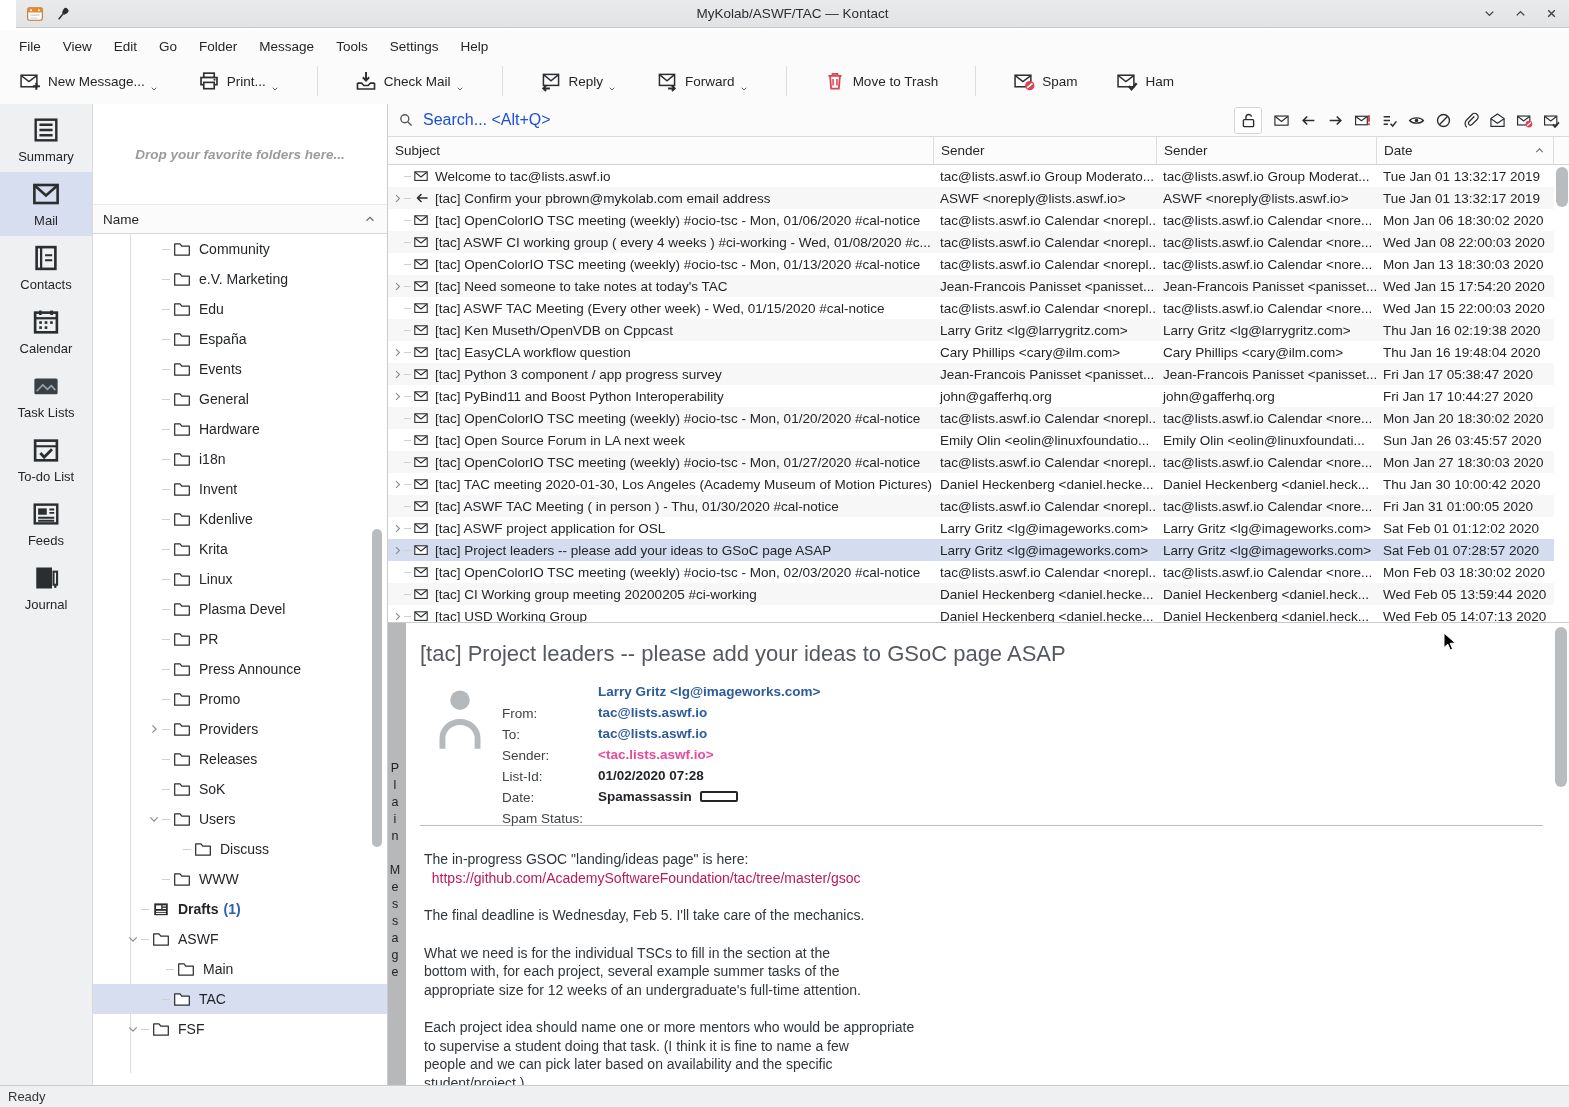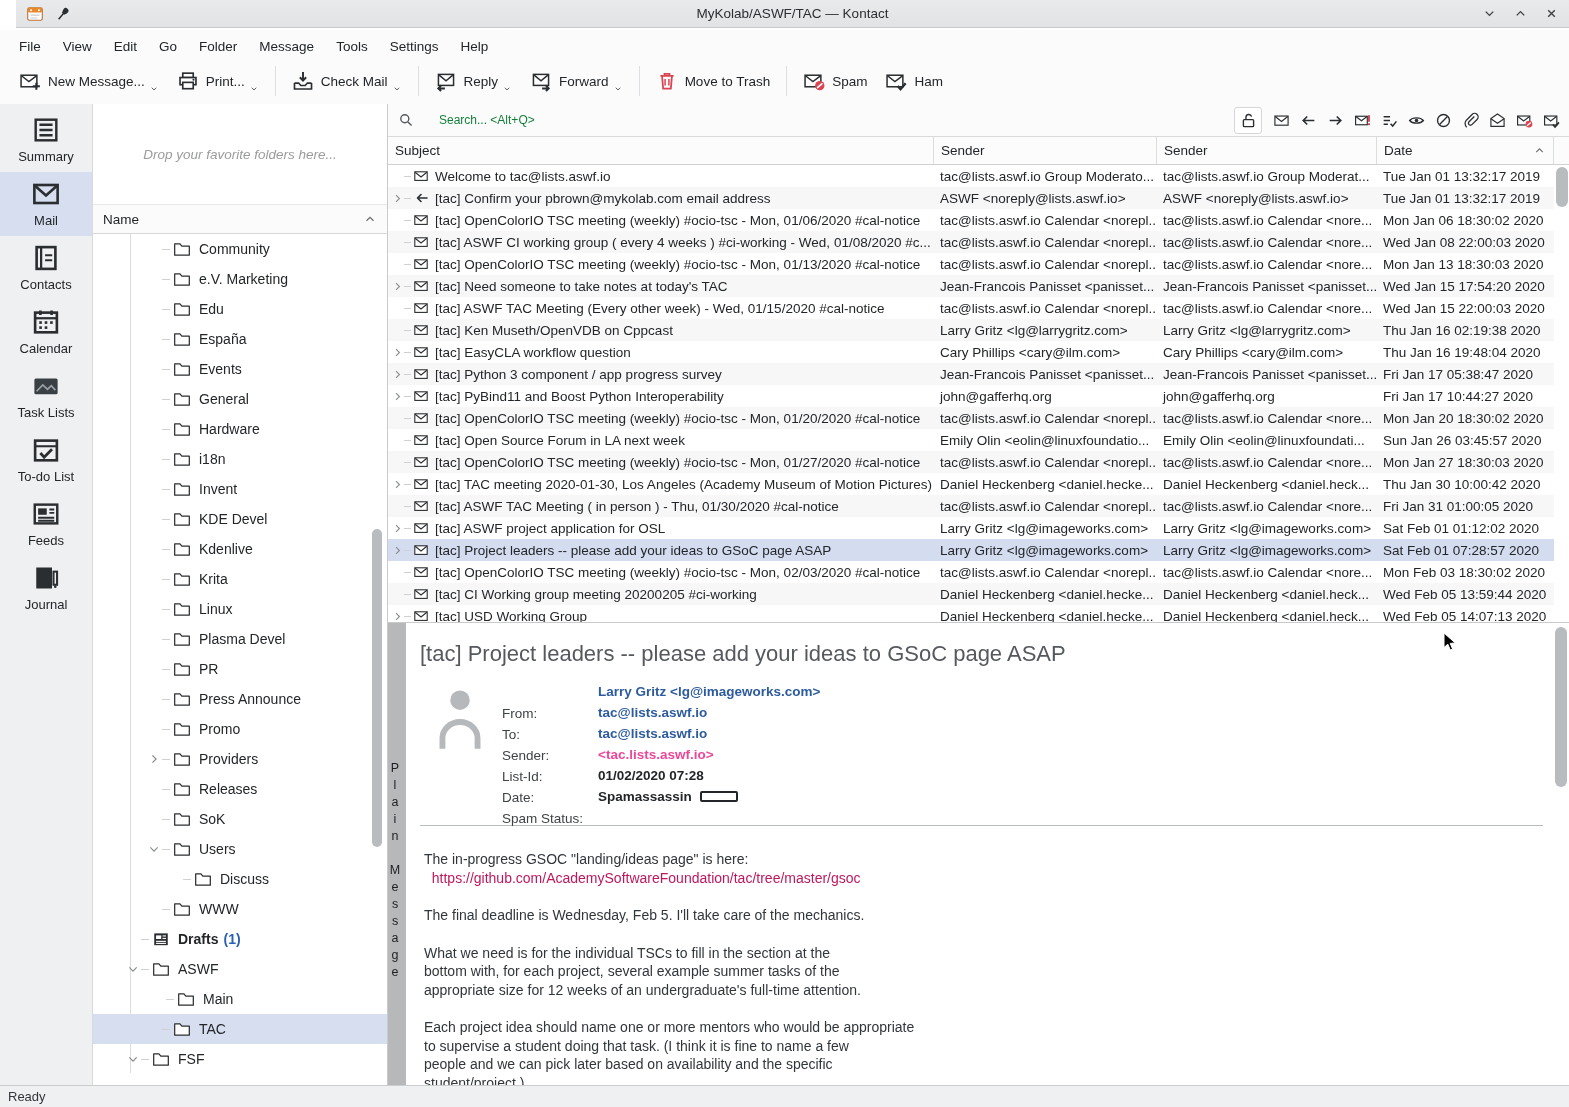--- a/index.html
+++ b/index.html
@@ -13,58 +13,58 @@
   .titlebar .icon { width:18px; height:18px; margin-right:10px; }
   .win-title { position:absolute; left:0; right:0; text-align:center; font-size:13.5px; color:#2b2e31; pointer-events:none; }
   .win-controls { margin-left:auto; display:flex; gap:16px; z-index:2; }
   .win-controls .icon { width:15px; height:15px; margin:0; cursor:default; }
 
   
   .menubar { position:absolute; top:30px; left:0; right:0; height:28px; background:#fbfbfb; display:flex; align-items:center; padding:16px 8px; }
   .menu-item { padding:4px 11px; color:#232629; }
 
   
-  .toolbar { position:absolute; top:58px; left:0; right:0; height:46px; background:#fbfbfb; display:flex; align-items:center; padding:0 10px; }
+  .toolbar { position:absolute; top:58px; left:0; right:0; height:46px; background:#fbfbfb; display:flex; align-items:center; padding:0 10px;gap:21px; }
   .tb-btn { display:flex; align-items:center; gap:7px; padding:7px 9px; border-radius:3px; }
   .tb-btn .icon { width:22px; height:22px; }
   .tb-btn .caret { width:10px; height:10px; align-self:flex-end; margin:0 0 -2px -3px; }
   .tb-sep { width:1px; height:30px; background:#dcdee0; margin:0 7px; }
 
   
   .main { position:absolute; top:104px; left:0; right:0; bottom:22px; display:flex; background:#fff; }
 
   .app-sidebar { width:93px; background:#eff0f1; border-right:1px solid #d8d9db; padding-top:4px; }
   .side-item { display:flex; flex-direction:column; align-items:center; padding:7px 2px 8px; gap:4px; }
   .side-item .icon { width:30px; height:30px; }
   .side-item .lbl { font-size:13px; }
   .side-item.sel { background:#d7def0; }
 
   .folder-panel { width:295px; border-right:1px solid #c9cacc; display:flex; flex-direction:column; background:#fff; position:relative; }
-  .favorites { height:101px; display:flex; align-items:center; justify-content:center; color:#9a9b9d; font-style:italic; border-bottom:1px solid #e7e8ea; }
+  .favorites { height:101px; display:flex; align-items:center; justify-content:center; color:#9a9b9d; font-style:italic; border-bottom:1px solid #e7e8ea;font-weight:bold; }
   .tree-header { height:29px; background:#fbfbfb; border-bottom:1px solid #d5d6d8; display:flex; align-items:center; padding:0 10px; }
   .tree-header .icon { width:14px; height:14px; margin-left:auto; }
   .tree { flex:1; overflow:hidden; position:relative; }
   .tree::before { content:''; position:absolute; left:37px; top:0; bottom:12px; width:1px; background:#dcdddf; }
   .t-row { height:30px; display:flex; align-items:center; position:relative; }
   .t-row.sel { background:#d7def0; }
   .t-exp { width:14px; height:14px; margin-right:1px; }
   .t-tick { width:8px; height:1px; background:#cfd0d2; margin-right:3px; }
   .t-row .f-icon { width:18px; height:18px; margin-right:8px; }
   .t-lbl { white-space:nowrap; font-size:14px; }
   .t-lbl b { font-weight:bold; }
   .t-count { color:#2c61b0; font-weight:bold; margin-left:5px; font-size:14px; }
   .tree-scroll { position:absolute; right:5px; top:425px; width:10px; height:318px; background:#b9bcbf; border-radius:5px; }
 
   .right-pane { flex:1; display:flex; flex-direction:column; min-width:0; }
 
   
   .filterbar { height:33px; background:#fbfbfb; border-bottom:1px solid #d9dadc; display:flex; align-items:center; padding:0 4px 0 10px; }
   .search-box { flex:1; display:flex; align-items:center; gap:9px; }
   .search-box .icon { width:16px; height:16px; }
-  .search-ph { color:#15803d; font-size:12px;margin-left:16px; }
+  .search-ph { color:#1d4ed8; font-size:16px; }
   .lock-btn { width:28px; height:27px; background:#fff; border:1px solid #d5d6d8; border-radius:3px; display:flex; align-items:center; justify-content:center; margin-right:6px; }
   .lock-btn .icon { width:17px; height:17px; }
   .f-icons { display:flex; align-items:center; }
   .f-icons .fi { width:27px; height:27px; display:flex; align-items:center; justify-content:center; }
   .f-icons .fi .icon { width:17px; height:17px; }
 
   
   .cols-header { height:28px; background:#fcfcfc; border-bottom:1px solid #d0d1d3; display:flex; font-size:13.5px; }
   .cols-header .hc { display:flex; align-items:center; padding:0 7px; border-right:1px solid #dcdddf; }
   .hc .icon { width:13px; height:13px; margin-left:auto; }
@@ -461,30 +461,20 @@
         </div>
         <div class="t-row" style="padding-left:54px">
           <span class="t-exp"></span>
           <span class="t-tick"></span>
           <span class="icon f-icon">
             <svg viewBox="0 0 16 16" xmlns="http://www.w3.org/2000/svg">
               <path d="M1.5 13.5 V3.5 H6.2 L7.8 5.4 H14.5 V13.5 Z" fill="#fff" stroke="#2b2e31" stroke-width="1.1" stroke-linejoin="round"></path>
             </svg>
           </span>
           <span class="t-lbl">Invent</span>
-        </div>
-        <div class="t-row" style="padding-left:54px">
-          <span class="t-exp"></span>
-          <span class="t-tick"></span>
-          <span class="icon f-icon">
-            <svg viewBox="0 0 16 16" xmlns="http://www.w3.org/2000/svg">
-              <path d="M1.5 13.5 V3.5 H6.2 L7.8 5.4 H14.5 V13.5 Z" fill="#fff" stroke="#2b2e31" stroke-width="1.1" stroke-linejoin="round"></path>
-            </svg>
-          </span>
-          <span class="t-lbl">KDE Devel</span>
         </div>
         <div class="t-row" style="padding-left:54px">
           <span class="t-exp"></span>
           <span class="t-tick"></span>
           <span class="icon f-icon">
             <svg viewBox="0 0 16 16" xmlns="http://www.w3.org/2000/svg">
               <path d="M1.5 13.5 V3.5 H6.2 L7.8 5.4 H14.5 V13.5 Z" fill="#fff" stroke="#2b2e31" stroke-width="1.1" stroke-linejoin="round"></path>
             </svg>
           </span>
           <span class="t-lbl">Kdenlive</span>

